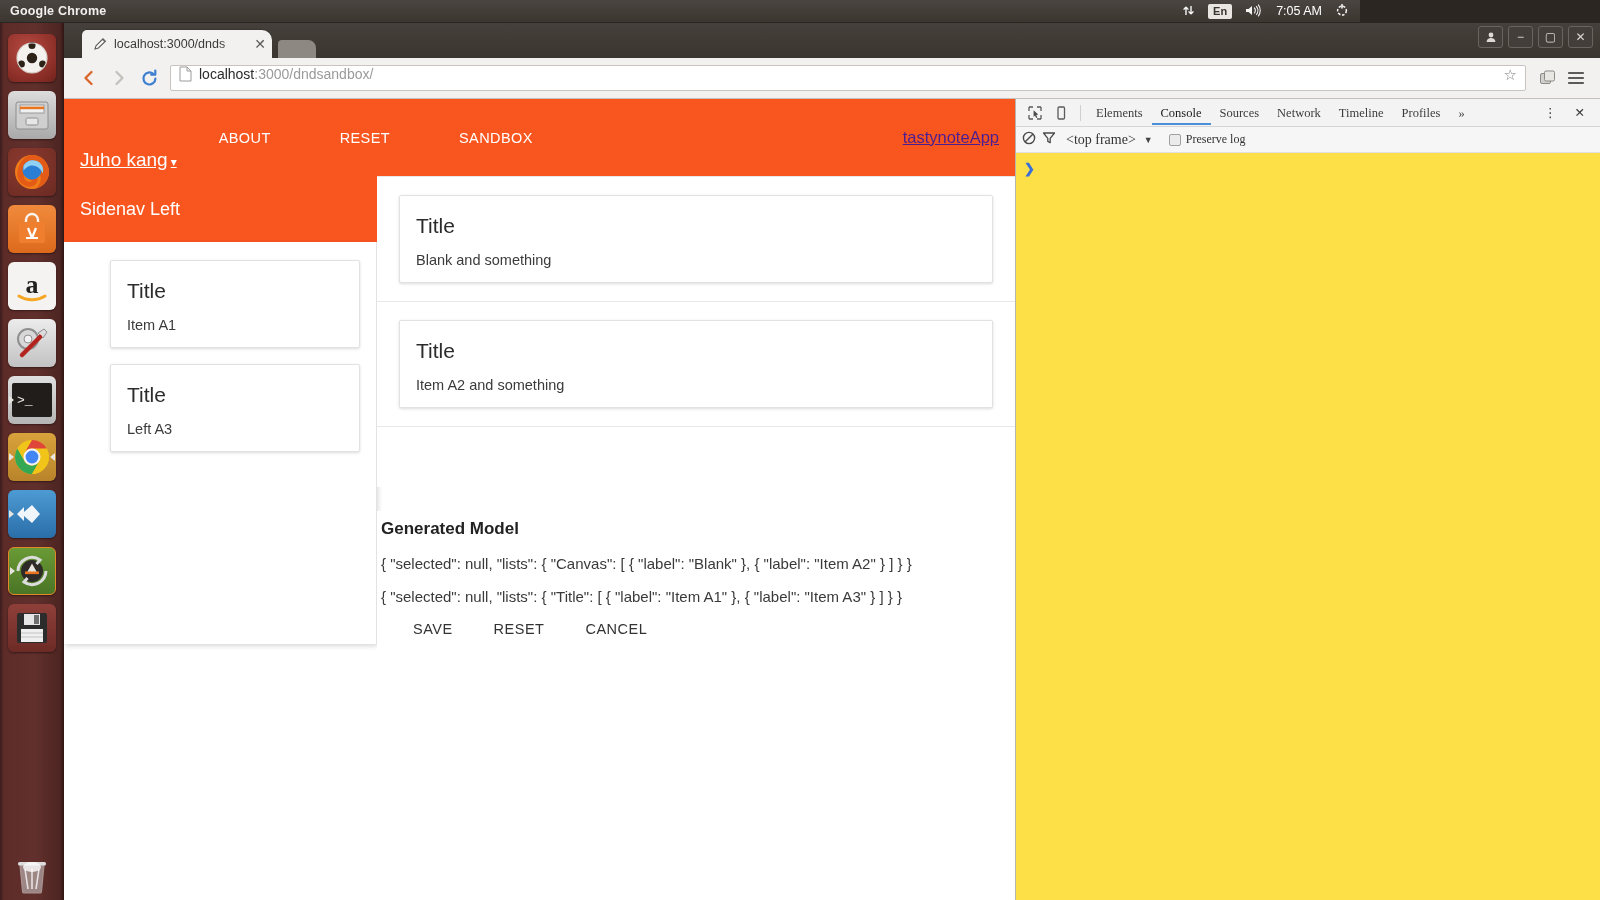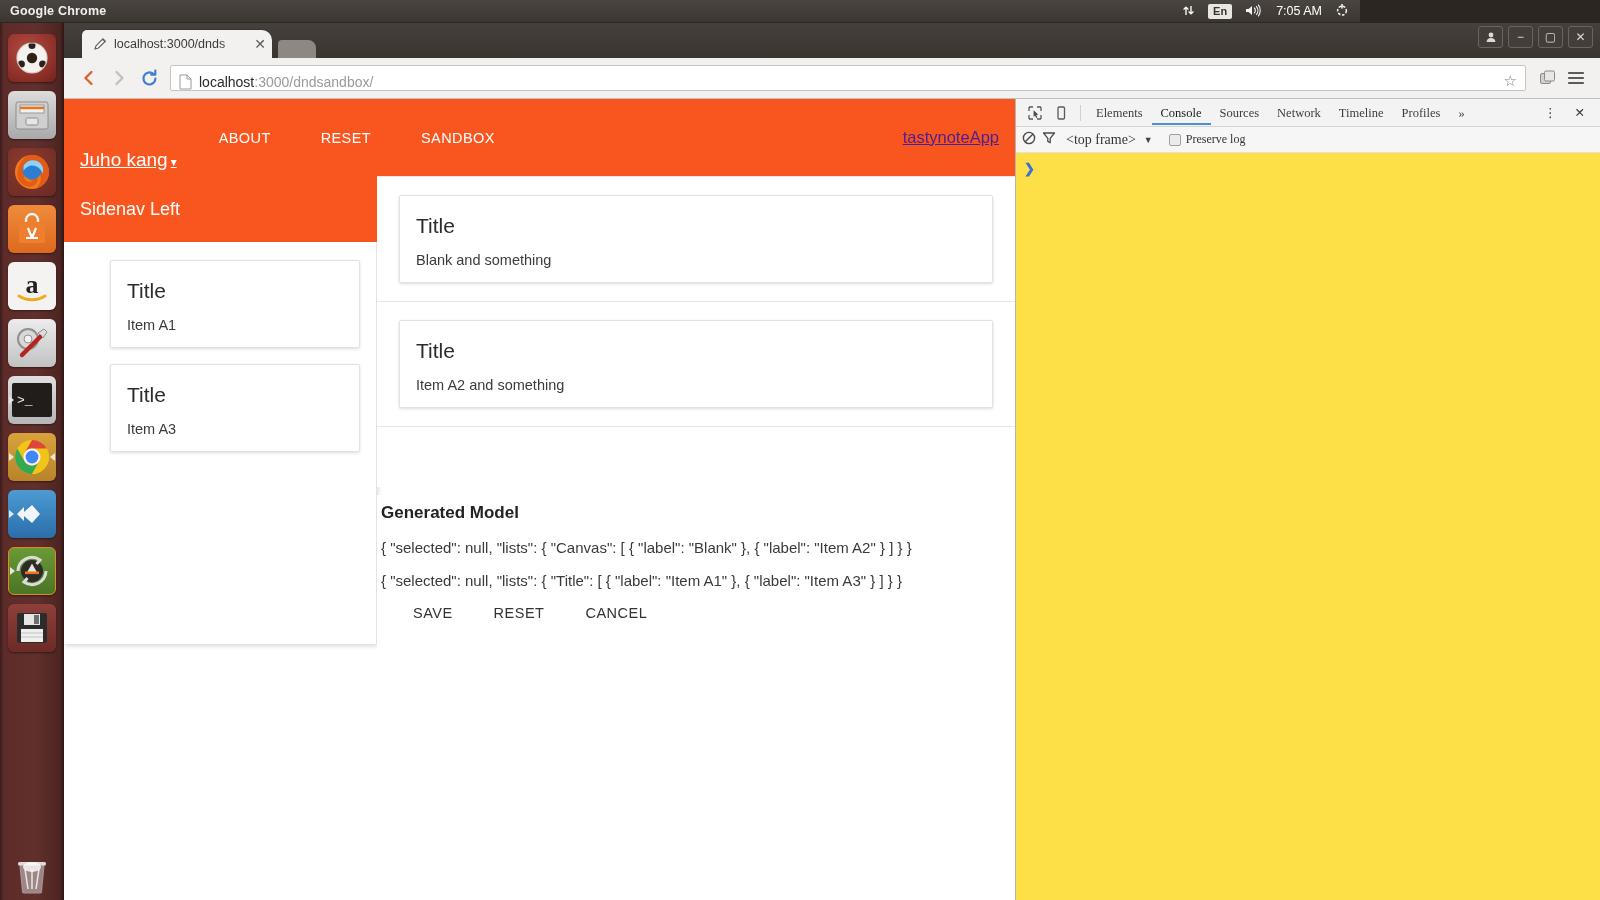--- a/index.html
+++ b/index.html
@@ -92,21 +92,21 @@
   #chrome-toolbar {
     position: absolute; left: 0; top: 35px; width: 1536px; height: 41px;
     background: #f2f1ef; border-bottom: 1px solid #c4c0bb;
     display: flex; align-items: center; padding: 0 10px;
   }
   .nav-btn { width: 30px; height: 30px; display: flex; align-items: center; justify-content: center; }
   .nav-btn svg { display: block; }
   #omnibox {
     flex: 1; height: 26px; margin: 0 8px 0 6px;
     background: #ffffff; border: 1px solid #c8c4bf; border-radius: 2px;
-    display: flex; align-items: flex-end; padding: 0 8px;
+    display: flex; align-items: flex-start; padding: 0 8px;
   }
   #omnibox .page-icon { width: 13px; height: 16px; margin-right: 7px; position: relative; flex: 0 0 13px; }
   #omnibox .url { font-size: 14px; color: #9a9a9a; white-space: nowrap; }
   #omnibox .url b { color: #2b2b2b; font-weight: normal; }
   #omnibox .star { margin-left: auto; color: #7d7d7d; font-size: 15px; }
   .tool-icon { width: 28px; height: 28px; display: flex; align-items: center; justify-content: center; }
 
   
   #viewport {
     position: absolute; left: 0; top: 76px; width: 951px; height: 801px;
@@ -119,21 +119,21 @@
     display: flex; align-items: center;
   }
   #app-header .brandlink {
     margin-left: 16px; color: #ffffff; font-size: 19px;
     text-decoration: underline; white-space: nowrap; margin-top: 44px;
   }
   #app-header .caret { font-size: 12px; margin-left: 3px; }
   #app-header .navlink {
     color: #ffffff; font-size: 14.5px; text-decoration: none; letter-spacing: .4px;
   }
-  #nav-links { display: flex; gap: 50px; margin-left: 42px; }
+  #nav-links { display: flex; gap: 69px; margin-left: 42px; }
   #app-header .applink {
     margin-left: auto; margin-right: 16px; color: #4b1f91; font-size: 16.5px;
     text-decoration: underline; white-space: nowrap;
   }
 
   #sidenav-header {
     position: absolute; left: 0; top: 77px; width: 313px; height: 66px;
     background: #f9561f; color: #ffffff;
     display: flex; align-items: center; padding-left: 16px;
     font-size: 18px;
@@ -154,21 +154,21 @@
   .card {
     background: #ffffff; border: 1px solid #e2e2e2; border-radius: 2px;
     box-shadow: 0 1px 3px rgba(0,0,0,.14);
     padding: 18px 16px 14px 16px;
     margin-bottom: 16px;
   }
   .card .card-title { font-size: 21px; color: #2b2b2b; font-weight: normal; margin-bottom: 14px; }
   .card .card-body  { font-size: 14.5px; color: #3b3b3b; }
 
   #model-section {
-    position: absolute; left: 313px; top: 396px; width: 638px; height: 200px;
+    position: absolute; left: 313px; top: 412px; width: 638px; height: 200px;
     padding: 8px 0 0 4px; background: #ffffff;
   }
   #model-section h3 { font-size: 17px; color: #222; font-weight: bold; margin-bottom: 16px; }
   #model-section .model-line { font-size: 15px; color: #3a3a3a; margin-bottom: 16px; white-space: nowrap; }
   #action-row { display: flex; gap: 41px; padding-left: 32px; margin-top: 16px; }
   #action-row .action-btn {
     font-size: 14.5px; color: #333; letter-spacing: .5px; background: none;
     border: none; font-family: inherit; cursor: pointer;
   }
 
@@ -417,21 +417,21 @@
 
     <div id="sidenav-header">Sidenav Left</div>
 
     <div id="sidenav-body">
       <div class="card">
         <div class="card-title">Title</div>
         <div class="card-body">Item A1</div>
       </div>
       <div class="card">
         <div class="card-title">Title</div>
-        <div class="card-body">Item A3</div>
+        <div class="card-body">Left A3</div>
       </div>
     </div>
 
     <div id="canvas-area">
       <div class="dropzone">
         <div class="card" style="margin-bottom:0;">
           <div class="card-title">Title</div>
           <div class="card-body">Blank and something</div>
         </div>
       </div>

